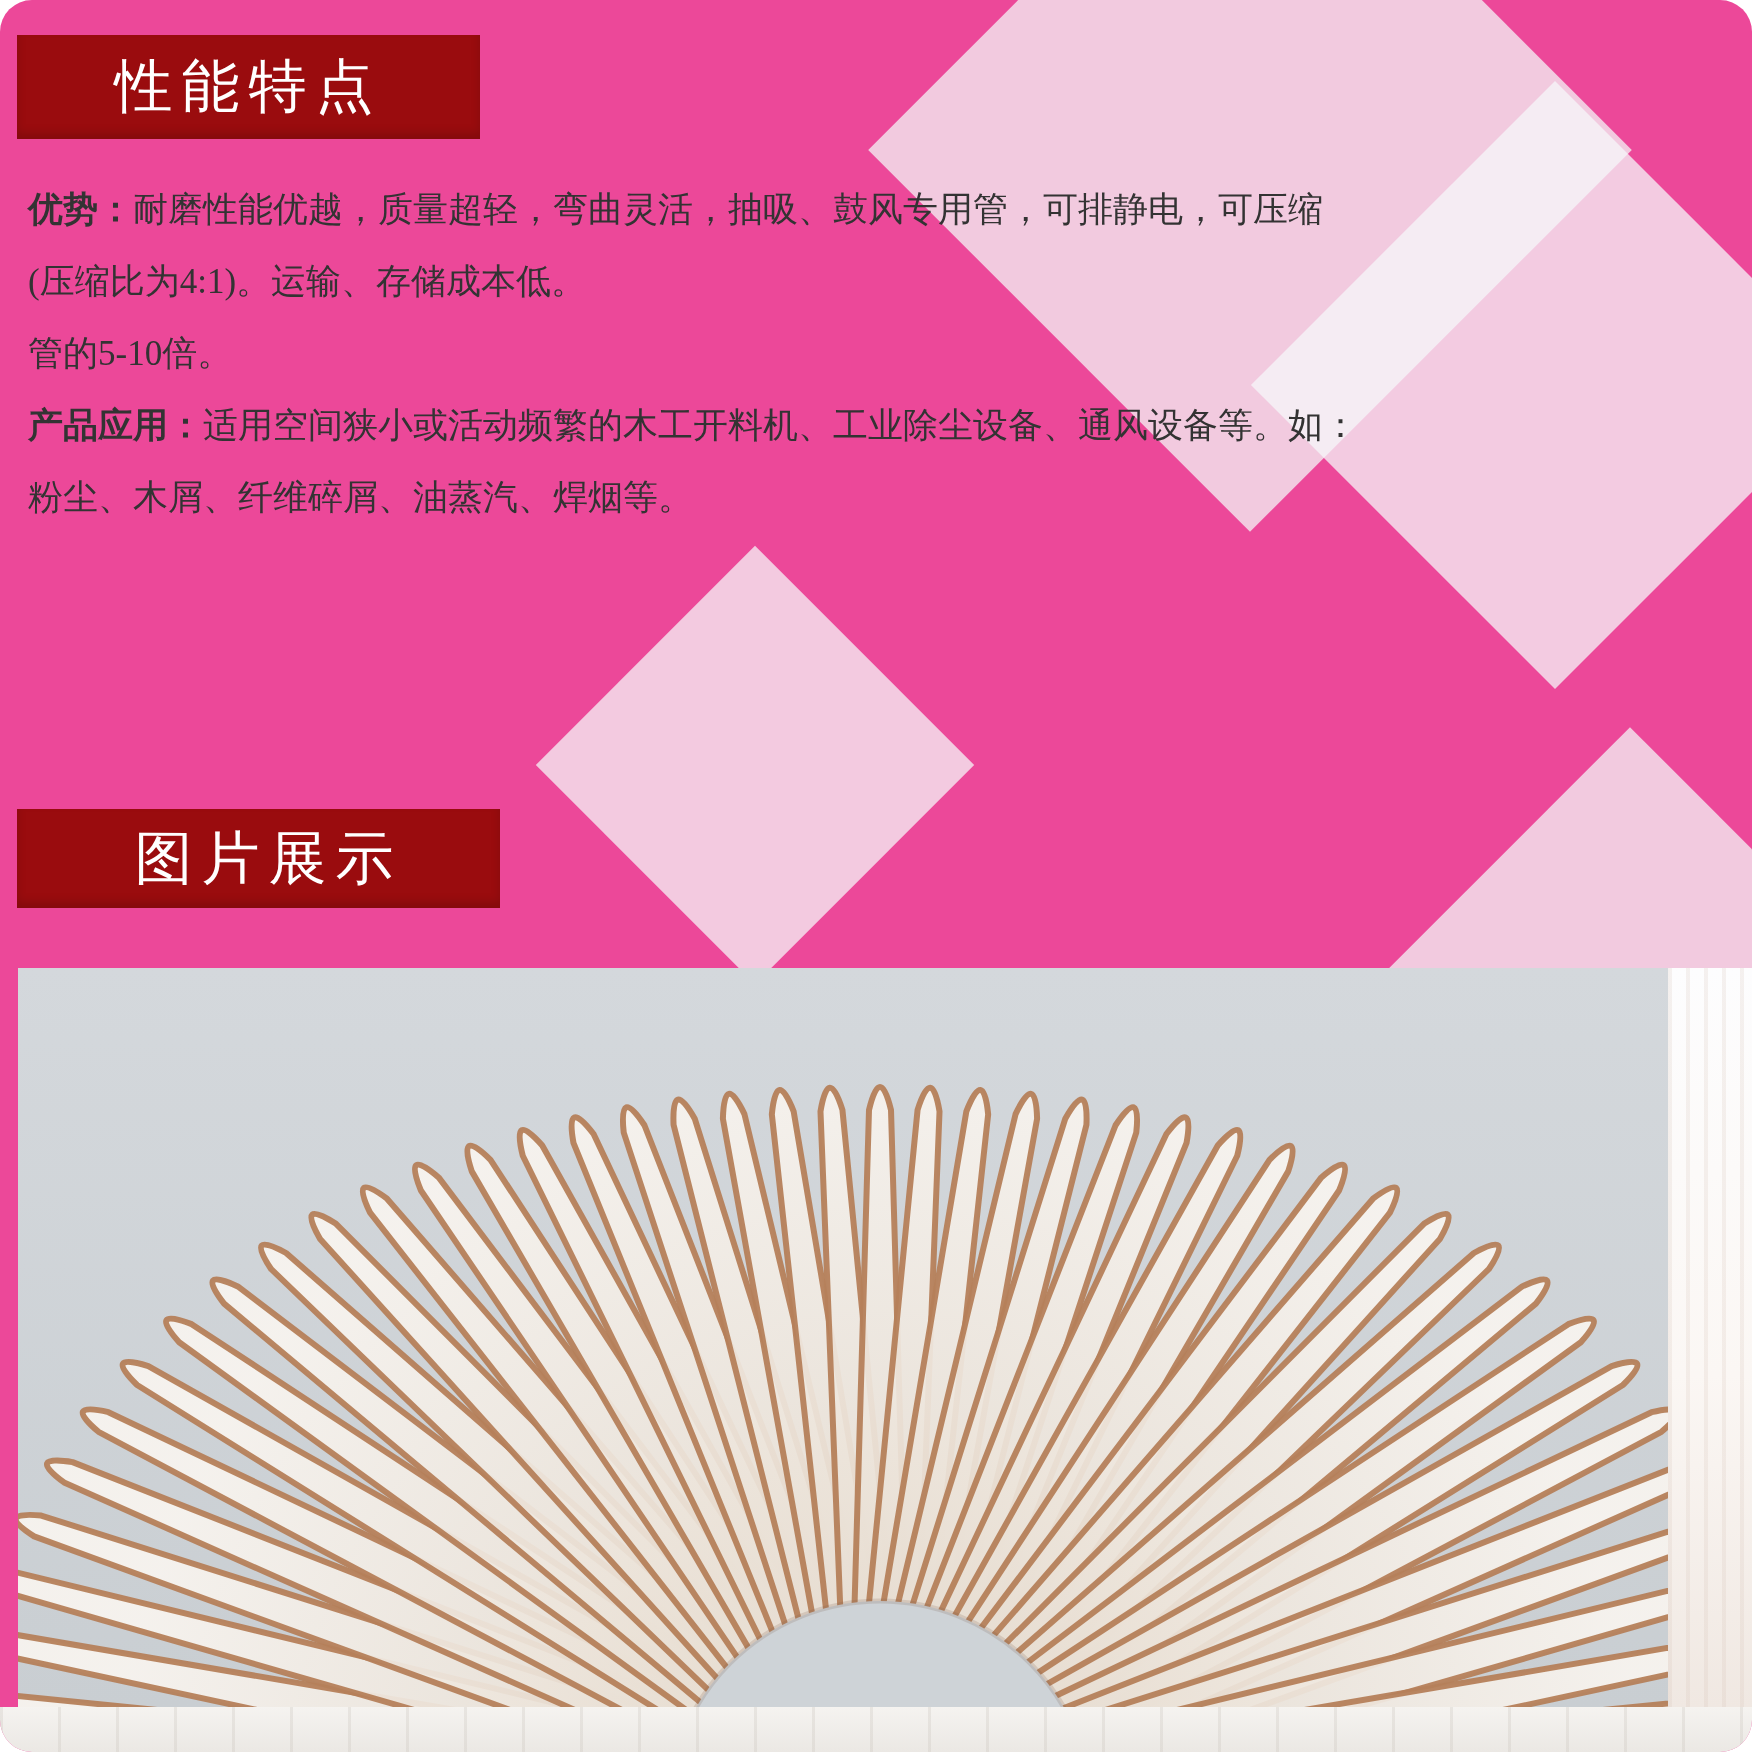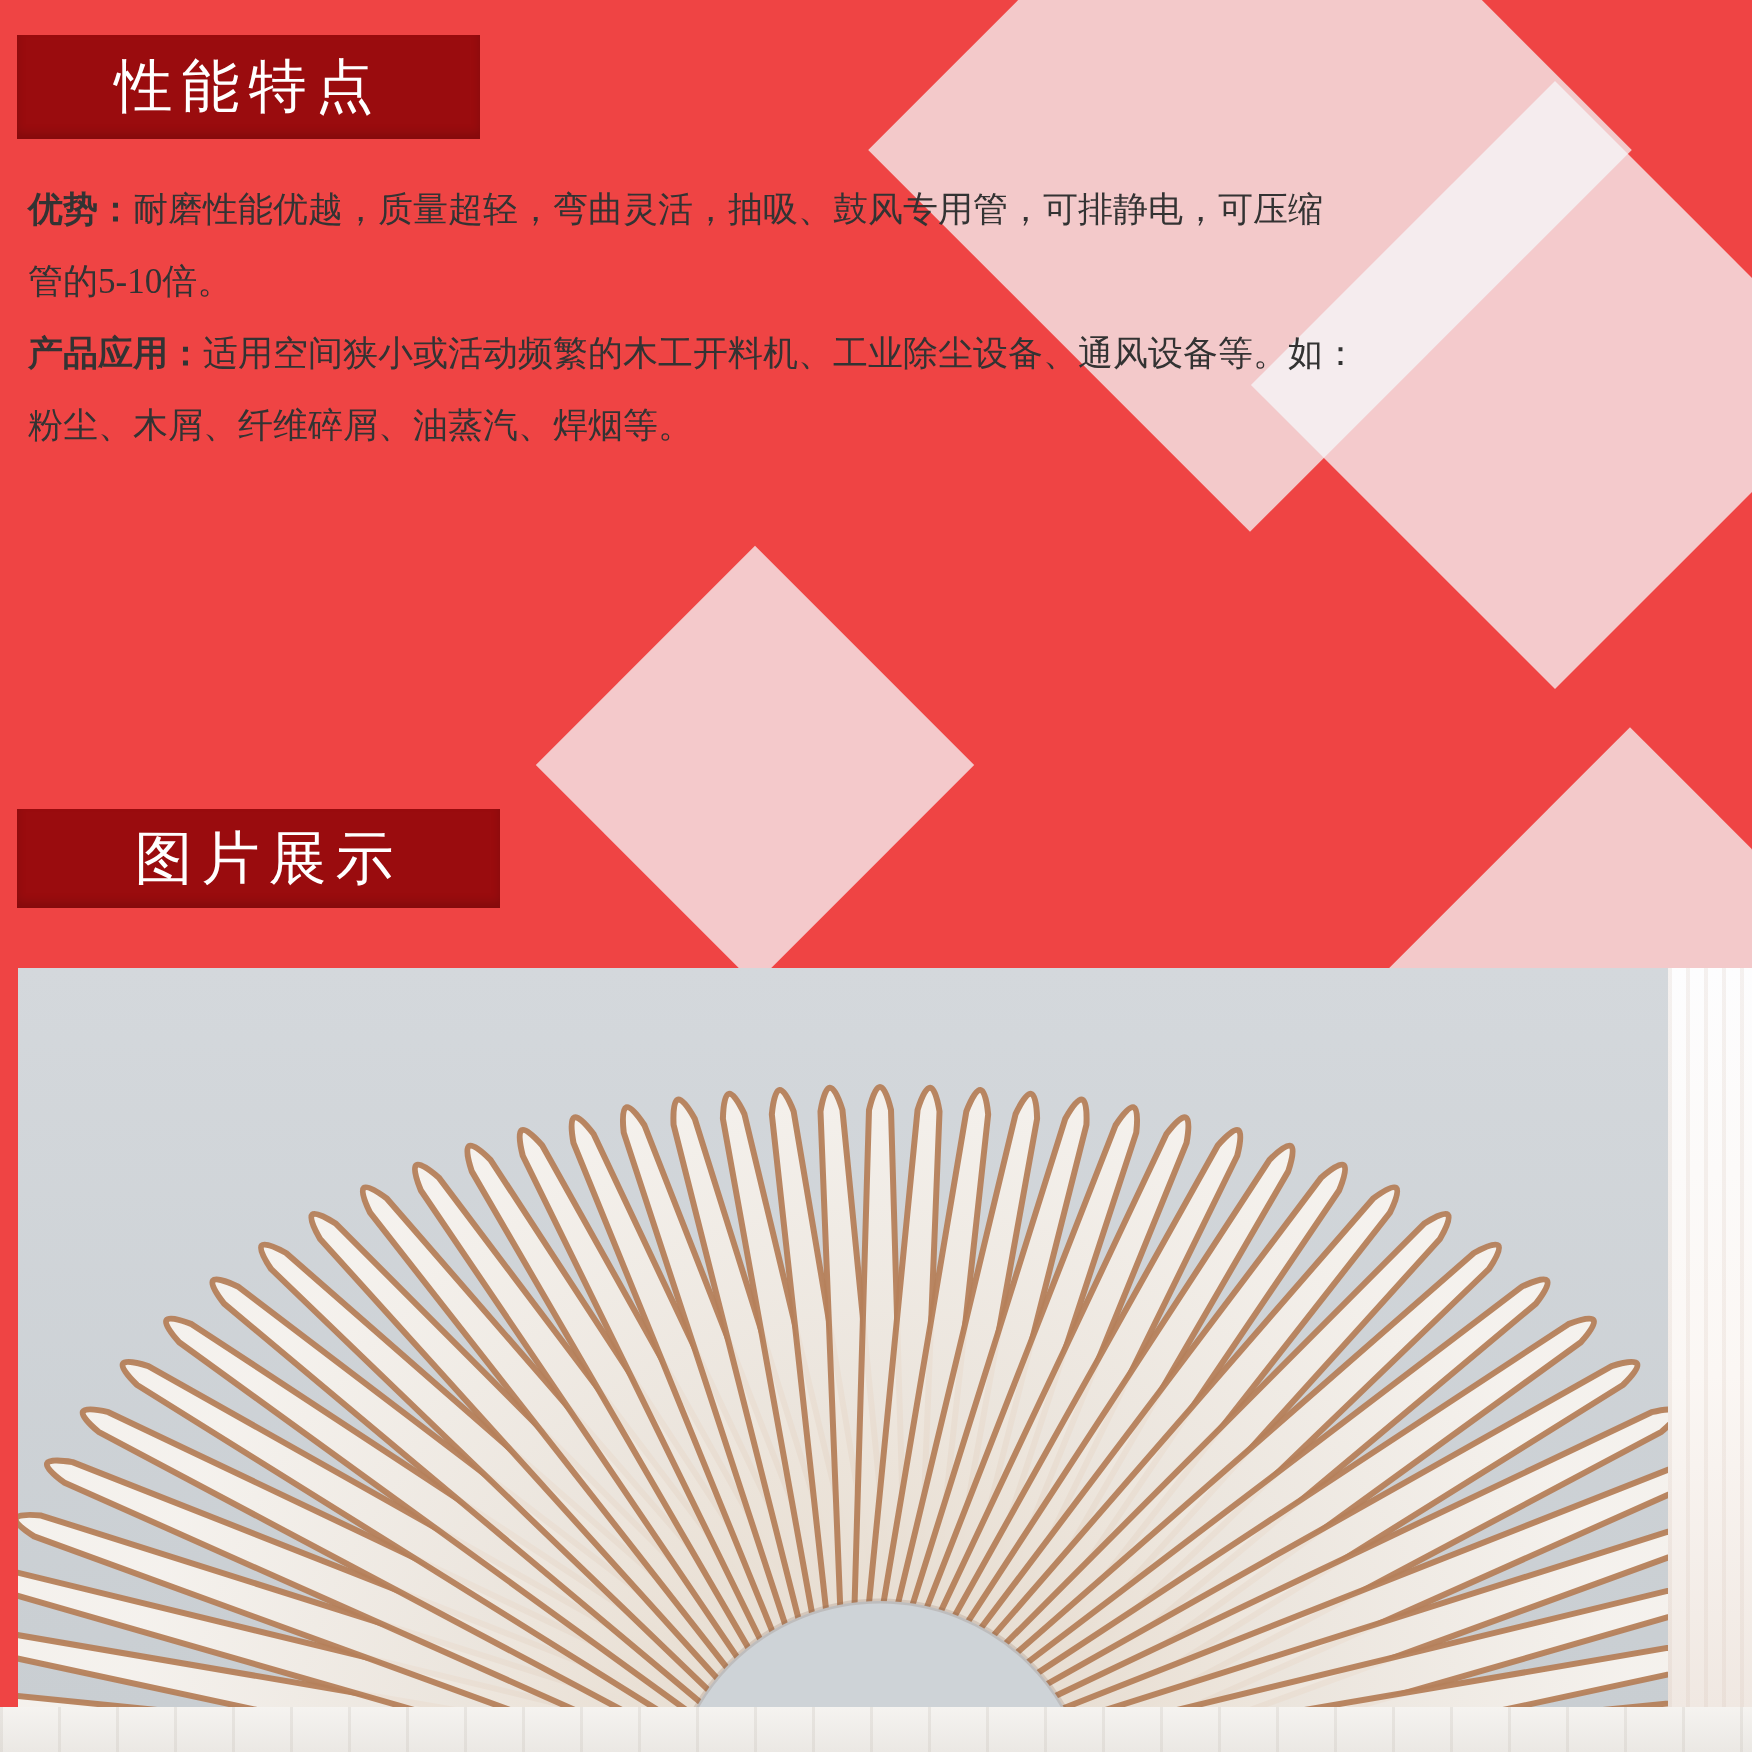--- a/index.html
+++ b/index.html
@@ -44,33 +44,34 @@
   .bottom-strip{
     position:absolute;left:0;top:1707px;width:1752px;height:45px;z-index:3;
     background-image:
       repeating-linear-gradient(90deg, rgba(198,192,184,.28) 0 3px, rgba(0,0,0,0) 3px 58px),
       linear-gradient(180deg,#f5f3f0 0%, #ebe8e4 100%);
   }
 </style>
 </head>
 <body>
 
-<div class="page" style="background: #ef4444;">
+<div class="page" style="background: #ec4899; border-radius: 32px;">
 
   <div class="deco" id="deco-1"></div>
   <div class="deco" id="deco-2"></div>
   <div class="deco" id="deco-3"></div>
   <div class="deco" id="deco-4"></div>
 
   <div class="banner" id="banner-features" style="background: rgb(154, 12, 14); color: rgb(255, 255, 255);">
     <span>性能特点</span>
   </div>
 
   <div class="textblock" style="color: rgb(51, 51, 51);">
     <div class="line"><b>优势：</b><span>耐磨性能优越，质量超轻，弯曲灵活，抽吸、鼓风专用管，可排静电，可压缩</span></div>
+    <div class="line"><b></b><span>(压缩比为4:1)。运输、存储成本低。</span></div>
     <div class="line"><b></b><span>管的5-10倍。</span></div>
     <div class="line"><b>产品应用：</b><span>适用空间狭小或活动频繁的木工开料机、工业除尘设备、通风设备等。如：</span></div>
     <div class="line"><b></b><span>粉尘、木屑、纤维碎屑、油蒸汽、焊烟等。</span></div>
   </div>
 
   <div class="banner" id="banner-gallery" style="background: rgb(154, 12, 14); color: rgb(255, 255, 255); padding-left: 20px;">
     <span>图片展示</span>
   </div>
 
   <div class="photo-wrap">

